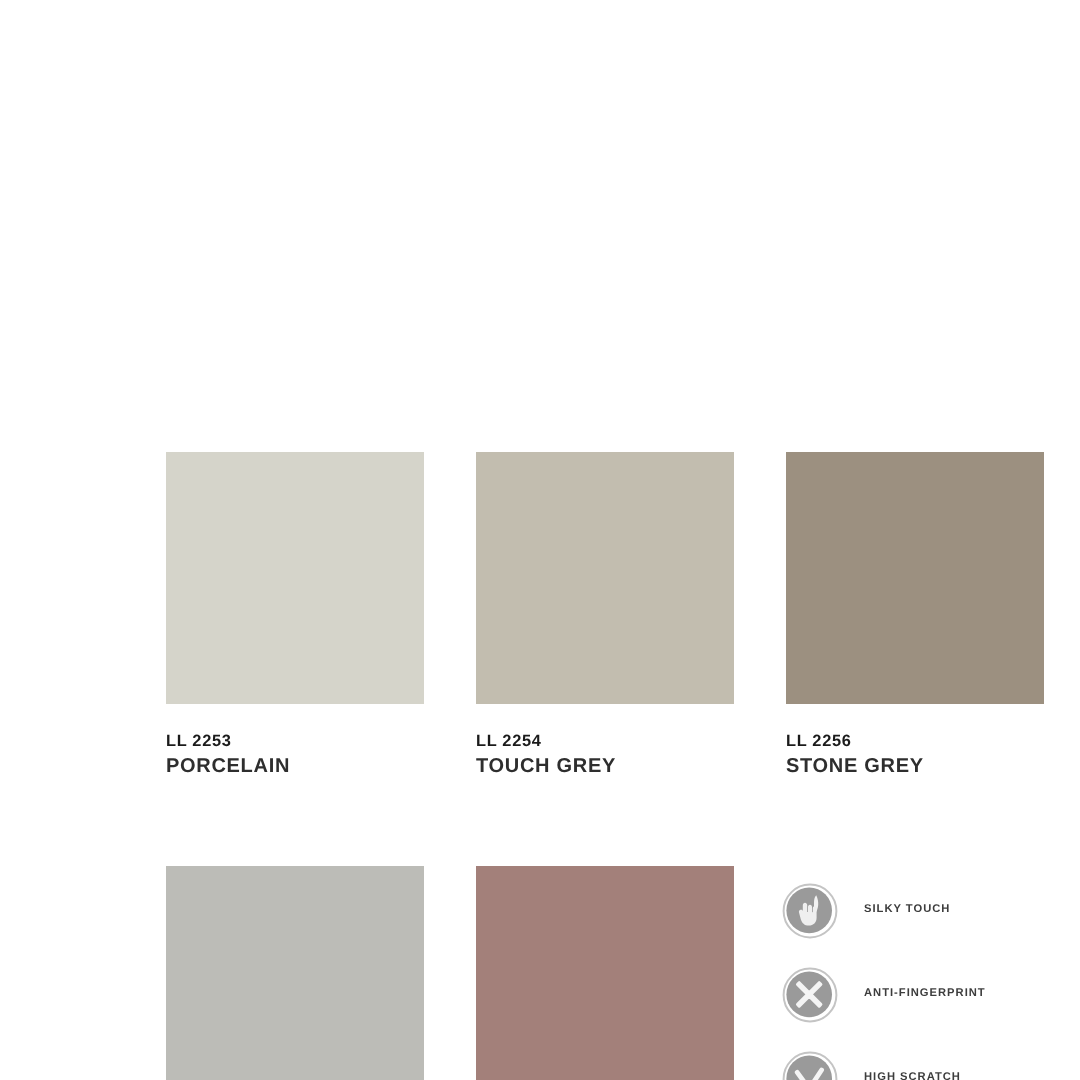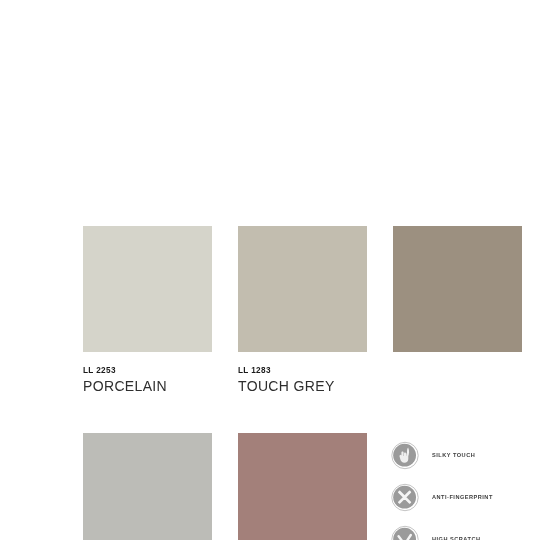--- a/index.html
+++ b/index.html
@@ -37,22 +37,22 @@
     line-height: 1.08;
   }
   .swatch-code {
     font-size: 8.2px;
     font-weight: bold;
     letter-spacing: 0.35px;
     color: #1b1b1b;
     display: block;
   }
   .swatch-name {
-    font-size: 14px;
-    font-weight: normal;
+    font-size: 10px;
+    font-weight: bold;
     letter-spacing: 0.35px;
     color: #2e2e2e;
     display: block;
     padding-top: 3px;
   }
 
   
   .col-1 { left: 51px; }
   .col-2 { left: 206px; }
   .col-3 { left: 361px; }
@@ -103,27 +103,31 @@
       <span class="swatch-chip" style="background-color: rgb(213, 212, 202);"></span>
       <div class="swatch-meta">
         <span class="swatch-code">LL 2253</span>
         <span class="swatch-name">PORCELAIN</span>
       </div>
     </div>
 
     <div class="swatch-cell row-1 col-2">
       <span class="swatch-chip" style="background-color: rgb(194, 189, 175);"></span>
       <div class="swatch-meta">
-        <span class="swatch-code">LL 1283</span>
+        <span class="swatch-code">LL 2254</span>
         <span class="swatch-name">TOUCH GREY</span>
       </div>
     </div>
 
     <div class="swatch-cell row-1 col-3">
       <span class="swatch-chip" style="background-color: rgb(156, 144, 128);"></span>
+      <div class="swatch-meta">
+        <span class="swatch-code">LL 2256</span>
+        <span class="swatch-name">STONE GREY</span>
+      </div>
     </div>
 
     <div class="swatch-cell row-2 col-1">
       <span class="swatch-chip" style="background-color: rgb(188, 188, 183);"></span>
     </div>
 
     <div class="swatch-cell row-2 col-2">
       <span class="swatch-chip" style="background-color: rgb(163, 128, 122);"></span>
     </div>
 

